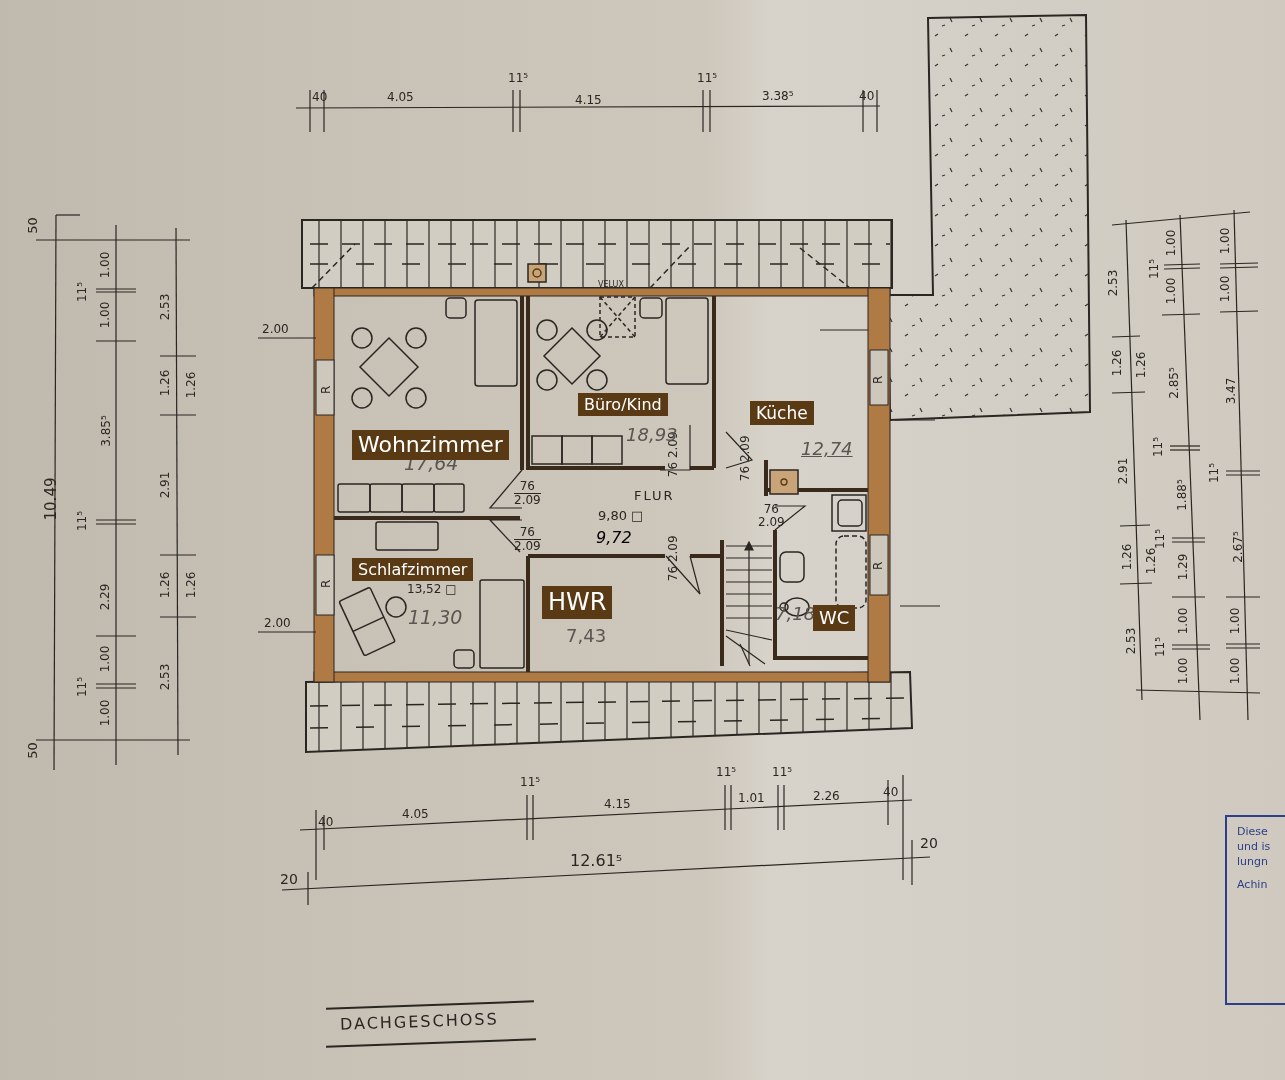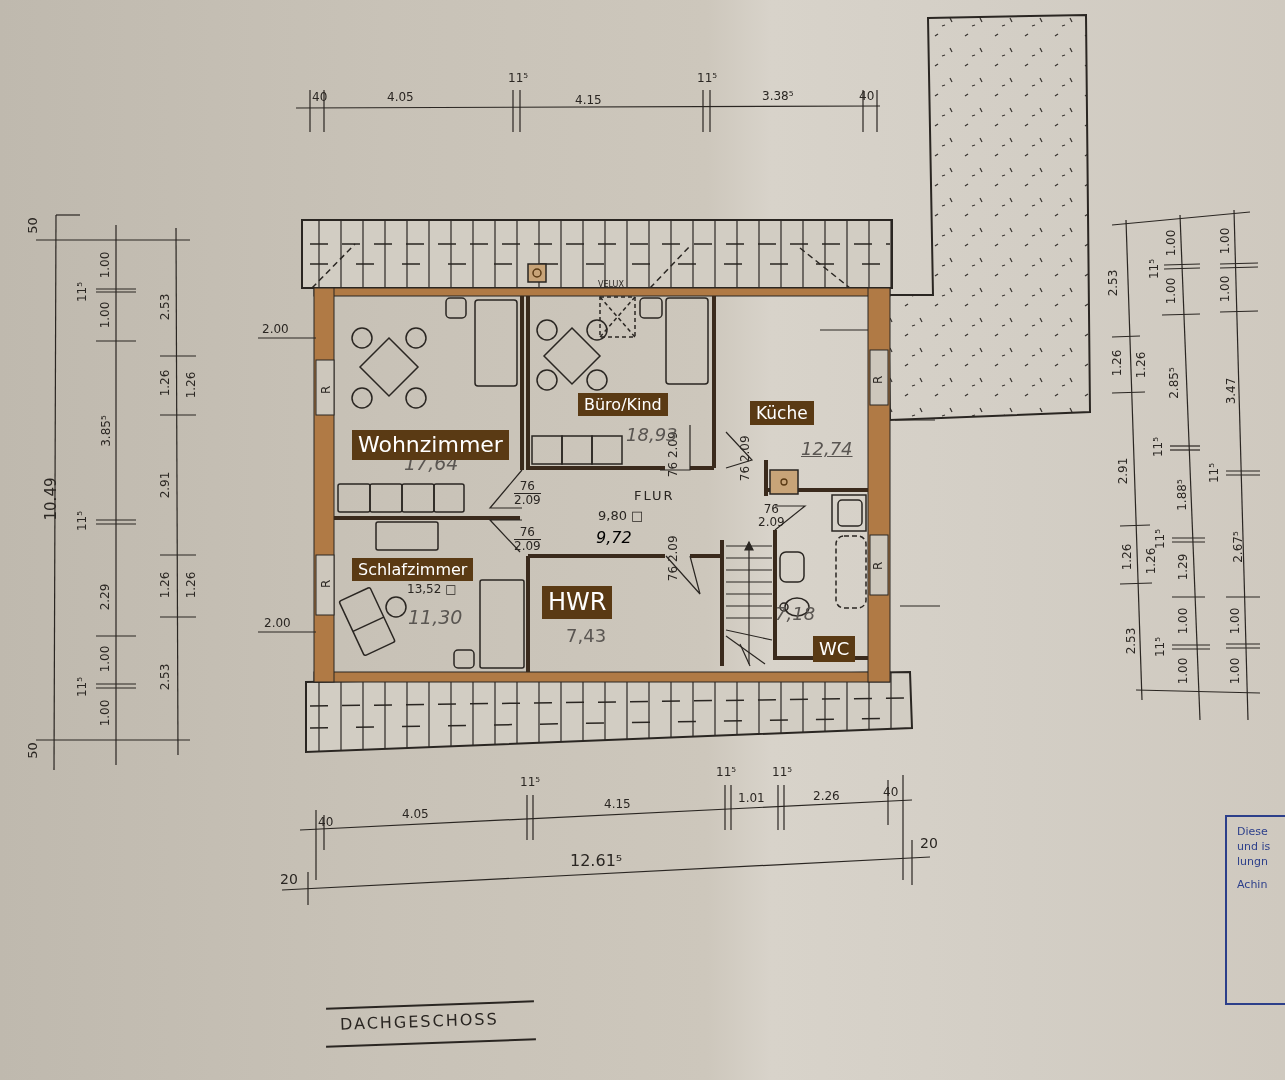--- a/index.html
+++ b/index.html
@@ -364,21 +364,21 @@
 <div style="position:absolute;left:801px;top:438px;font-size:18px;color:#5a5652;font-style:italic;text-decoration:underline;">12,74</div>
 <div style="position:absolute;left:408px;top:606px;font-size:19px;color:#5a5652;font-style:italic;text-align:right;">11,30</div>
 <div style="position:absolute;left:566px;top:625px;font-size:18px;color:#5a5652;">7,43</div>
 <div style="position:absolute;left:775px;top:580px;font-size:18px;color:#5a5652;font-style:italic;margin-top:23px;">7,18</div>
 
 <div class="chip" style="left:352px;top:430px;font-size:22px;">Wohnzimmer</div>
 <div class="chip" style="left:578px;top:393px;font-size:16px;">Büro/Kind</div>
 <div class="chip" style="left:750px;top:401px;font-size:17px;">Küche</div>
 <div class="chip" style="left:352px;top:558px;font-size:16px;">Schlafzimmer</div>
 <div class="chip" style="left:542px;top:586px;font-size:24px;">HWR</div>
-<div class="chip" style="left:813px;top:636px;font-size:18px;">WC</div>
+<div class="chip" style="left:813px;top:605px;font-size:18px;">WC</div>
 
 <div style="position:absolute;left:326px;top:1004px;width:208px;border-top:2px solid #2a2622;transform:rotate(-2deg);"></div>
 <div class="title-label">DACHGESCHOSS</div>
 <div style="position:absolute;left:326px;top:1042px;width:210px;border-top:2px solid #2a2622;transform:rotate(-2deg);"></div>
 
 <div class="stamp">
   <div>Diese</div>
   <div>und is</div>
   <div>lungn</div>
   <div style="margin-top:8px">Achin</div>

